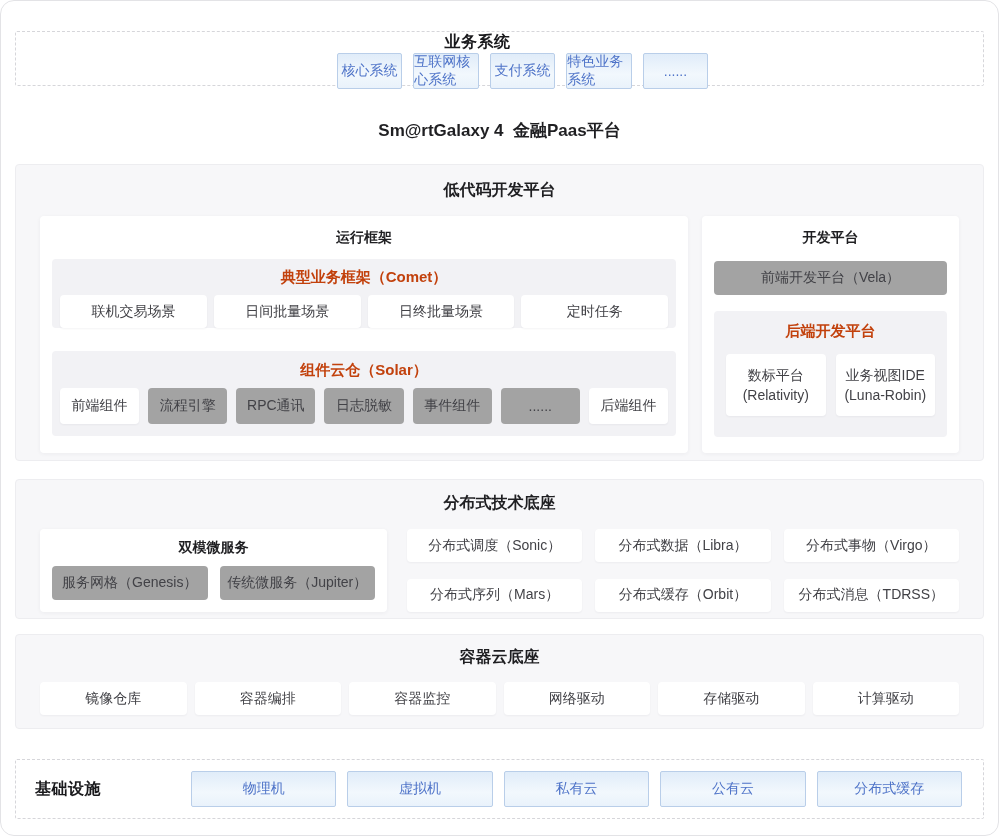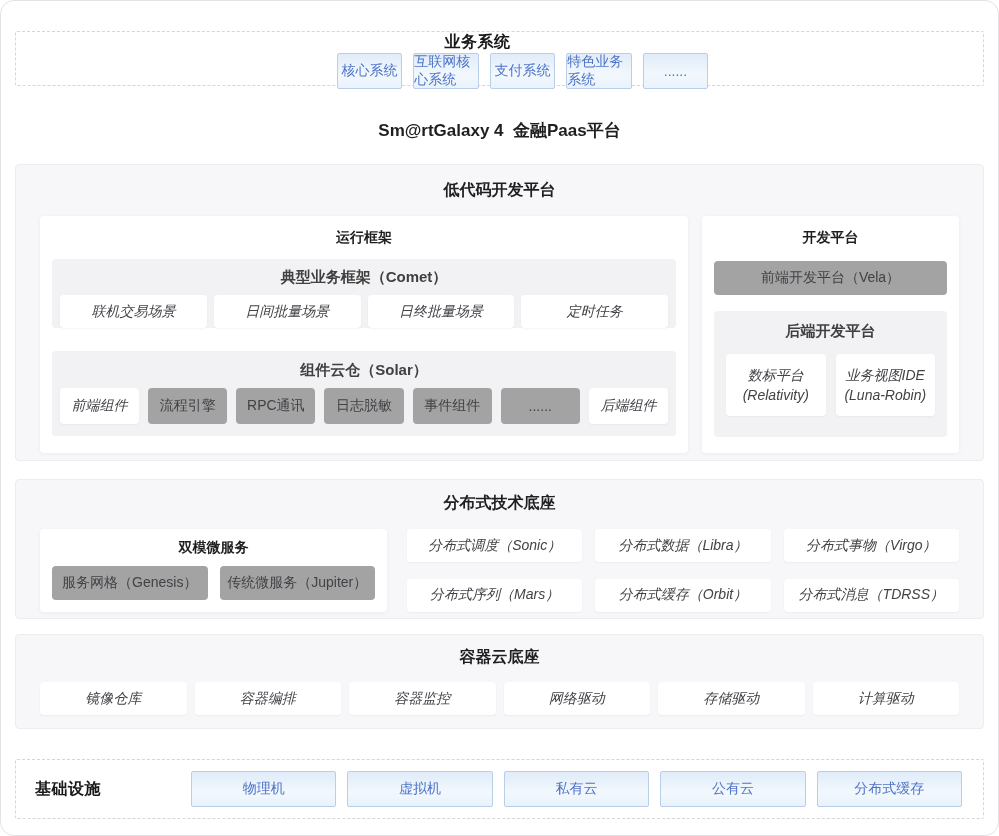--- a/index.html
+++ b/index.html
@@ -34,27 +34,27 @@
     margin: 0 14px; background: #f7f7f9; border: 1px solid #ededf0; border-radius: 4px;
   }
   .section-title { text-align: center; font-size: 16px; font-weight: bold; color: #1f1f22; }
   .sec1 { margin-top: 23px; height: 297px; }
   .sec1 .section-title { padding-top: 15px; }
   .sec1-body { display: flex; gap: 14px; padding: 15px 24px 0; }
   .white-card { background: #fff; border-radius: 4px; box-shadow: 0 1px 4px rgba(30,30,60,.05); }
   .card-title { text-align: center; font-size: 14px; font-weight: bold; color: #1f1f22; padding-top: 13px; height: 31px; }
   .runtime-card { flex: 1; height: 237px; }
   .gray-card { margin: 0 12px; background: #f2f2f5; border-radius: 4px; }
-  .gray-card-title { text-align: center; font-size: 15px; font-weight: bold; color: #404040; }
+  .gray-card-title { text-align: center; font-size: 15px; font-weight: bold; color: #c2410c; }
   .comet-card { margin-top: 12px; height: 69px; }
   .comet-card .gray-card-title { padding-top: 9px; }
   .comet-row { display: flex; gap: 7px; margin: 8px 8px 0; }
   .item-box {
     background: #fff; border-radius: 4px; display: flex; align-items: center; justify-content: center;
-    font-size: 14px; color: #424247; box-shadow: 0 1px 2px rgba(30,30,60,.05); font-style: italic;
+    font-size: 14px; color: #424247; box-shadow: 0 1px 2px rgba(30,30,60,.05);
   }
   .comet-row .item-box { flex: 1; height: 33px; }
   .solar-card { margin-top: 23px; height: 85px; }
   .solar-card .gray-card-title { padding-top: 10px; }
   .solar-row { display: flex; gap: 9px; margin: 8px 8px 0; }
   .solar-row > div { flex: 1; height: 36px; }
   .chip {
     background: #a3a3a3; border-radius: 4px; display: flex; align-items: center; justify-content: center;
     font-size: 14px; color: #424247;
   }

